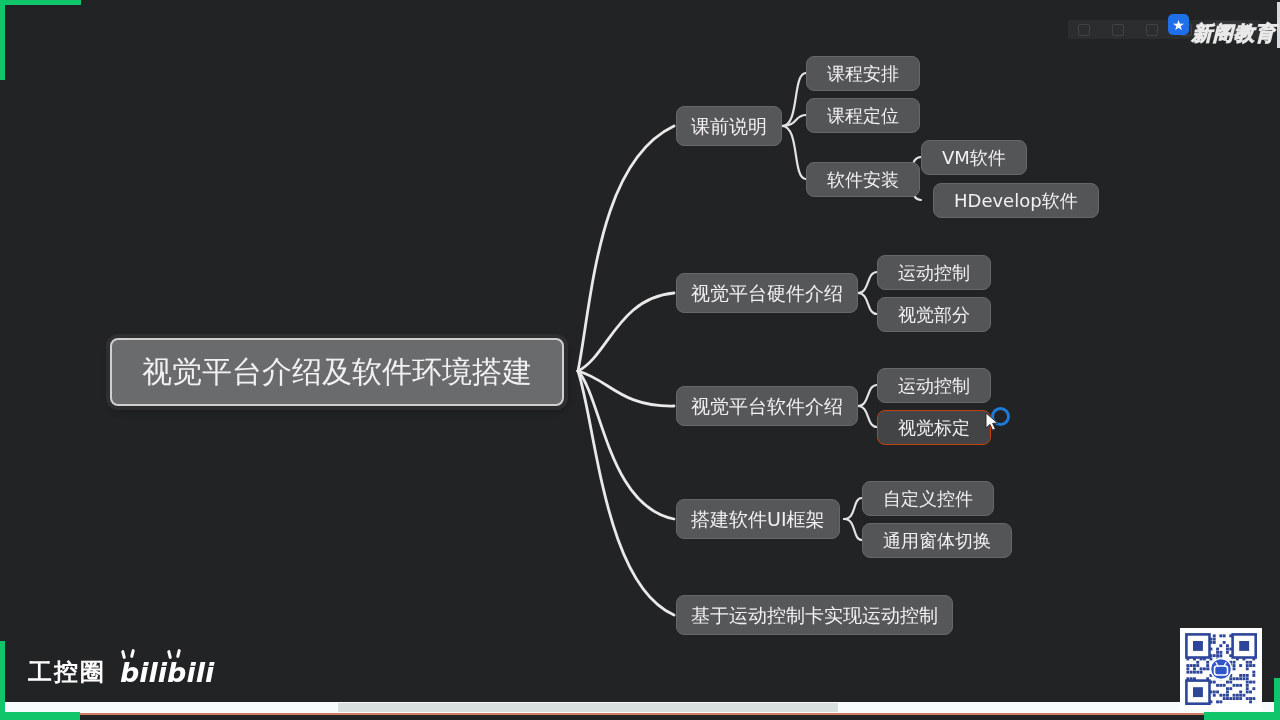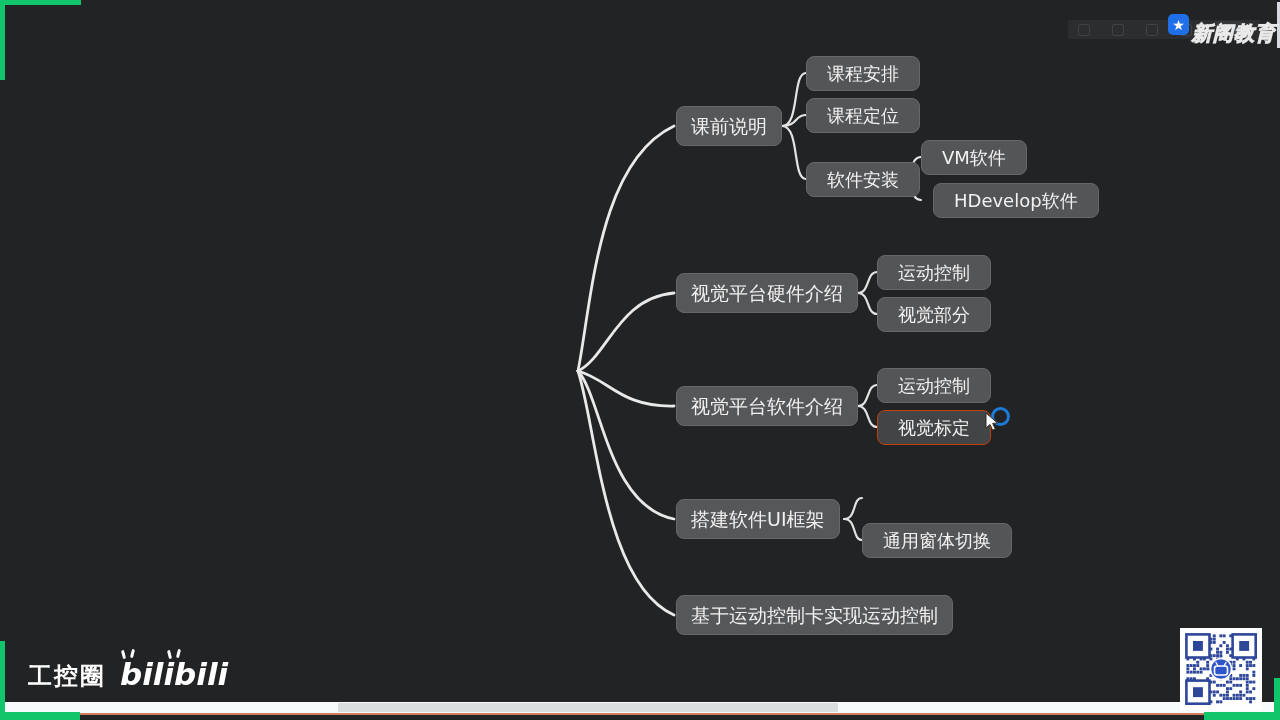--- a/index.html
+++ b/index.html
@@ -43,21 +43,21 @@
 
   
   .bottom-white{position:absolute;left:0;top:702px;width:1280px;height:11px;background:#f8fbfb;z-index:3;}
   .scroll-thumb{position:absolute;left:338px;top:703px;width:500px;height:9px;background:#d9dede;z-index:4;}
   .salmon-line{position:absolute;left:0;top:713px;width:1280px;height:2px;background:#cf7a63;z-index:3;}
   .close-x{position:absolute;left:1243px;top:696px;font-size:12px;color:#b4b8b8;z-index:5;}
 
   
   .footer-brand{position:absolute;left:28px;top:656px;display:flex;align-items:flex-end;gap:14px;z-index:4;}
   .community{font-size:24px;font-weight:bold;color:#ffffff;letter-spacing:2px;}
-  .bili{font-size:31px;font-weight:900;font-style:italic;color:#ffffff;letter-spacing:0;}
+  .bili{font-size:27px;font-weight:900;font-style:italic;color:#ffffff;letter-spacing:0;}
   .antenna{position:absolute;width:3px;height:9px;background:#fff;border-radius:2px;z-index:5;}
 
   
   .qr{position:absolute;left:1180px;top:628px;z-index:5;}
 </style>
 </head>
 <body>
 
 <div class="stage">
 
@@ -77,37 +77,39 @@
       <path d="M902,179 C914,179 909,200 921,200"></path>
       <path d="M858,293 C870,293 866,272 877,272"></path>
       <path d="M858,293 C870,293 866,314 877,314"></path>
       <path d="M858,406 C870,406 866,385 877,385"></path>
       <path d="M858,406 C870,406 866,427 877,427"></path>
       <path d="M844,519 C857,519 852,498 862,498"></path>
       <path d="M844,519 C857,519 852,540 862,540"></path>
     </g>
   </svg>
 
+  <div class="node node-root" style="left:110px;top:338px;">视觉平台介绍及软件环境搭建</div>
 
   <div class="node node-l1" style="left:676px;top:106px;">课前说明</div>
   <div class="node node-l2" style="left:806px;top:56px;">课程安排</div>
   <div class="node node-l2" style="left:806px;top:98px;">课程定位</div>
   <div class="node node-l2" style="left:806px;top:162px;">软件安装</div>
   <div class="node node-l2" style="left:921px;top:140px;">VM软件</div>
   <div class="node node-l2" style="left:921px;top:183px;margin-left:12px;">HDevelop软件</div>
 
   <div class="node node-l1" style="left:676px;top:273px;">视觉平台硬件介绍</div>
   <div class="node node-l2" style="left:877px;top:255px;">运动控制</div>
   <div class="node node-l2" style="left:877px;top:297px;">视觉部分</div>
 
   <div class="node node-l1" style="left:676px;top:386px;">视觉平台软件介绍</div>
   <div class="node node-l2" style="left:877px;top:368px;">运动控制</div>
   <div class="node node-l2 node-selected" style="left:877px;top:410px;">视觉标定</div>
 
   <div class="node node-l1" style="left:676px;top:499px;">搭建软件UI框架</div>
+  <div class="node node-l2" style="left:862px;top:481px;">自定义控件</div>
   <div class="node node-l2" style="left:862px;top:523px;">通用窗体切换</div>
 
   <div class="node node-l1" style="left:676px;top:595px;">基于运动控制卡实现运动控制</div>
 
   <div class="click-ring"></div>
   <svg class="cursor" width="16" height="20">
     <polygon points="1,1 1,16 5,12.5 7.6,18.2 10.3,16.9 7.7,11.4 12.5,11" fill="#ffffff" stroke="#2a2a2a" stroke-width="1"></polygon>
   </svg>
 
   <div class="rec-toolbar">

